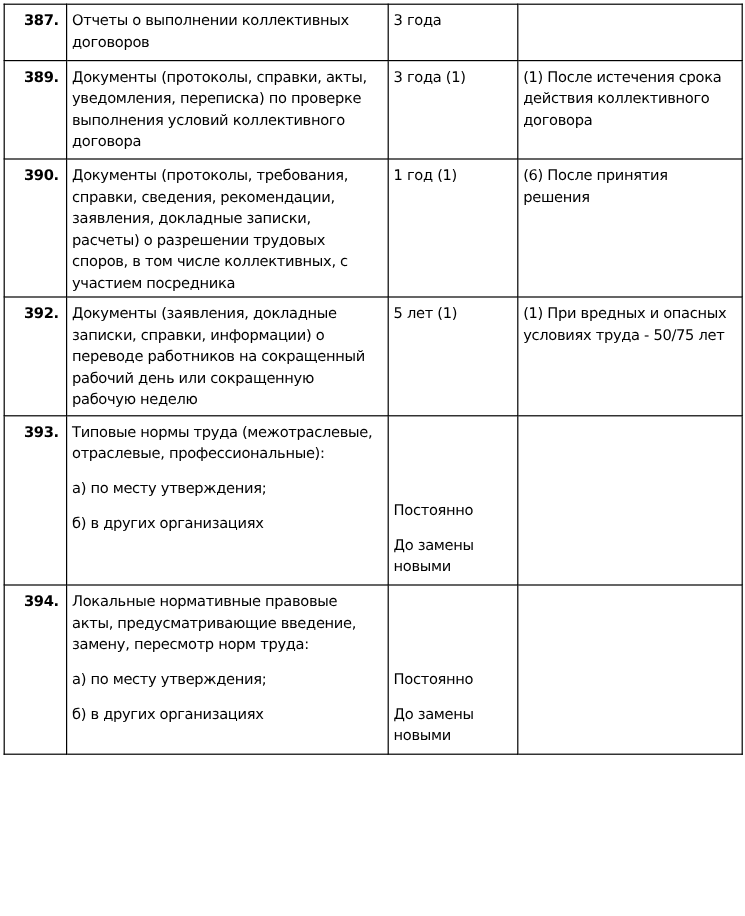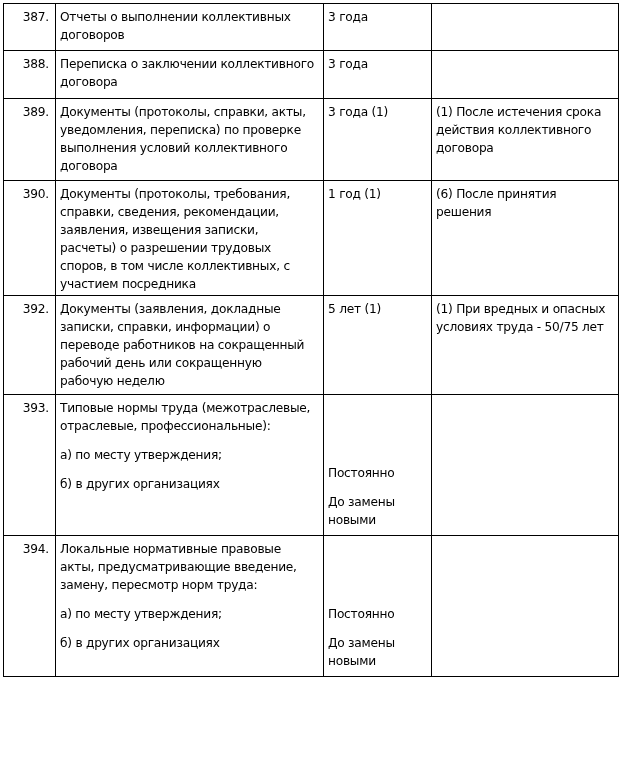--- a/index.html
+++ b/index.html
@@ -6,21 +6,21 @@
   body { width: 621px; height: 763px; overflow: hidden; position: relative;
          font-family: "DejaVu Sans", sans-serif; font-size: 12.2px; color: #000; }
   table { position: absolute; left: 3px; top: 3px; border-collapse: collapse;
           table-layout: fixed; width: 615px; }
   td { border: 1px solid #000; vertical-align: top; padding: 4px 5px 2px 4px;
        line-height: 18px; letter-spacing: -0.25px; word-spacing: 0px; }
   col.c-num { width: 52px; }
   col.c-title { width: 268px; }
   col.c-term { width: 108px; }
   col.c-note { width: 187px; }
-  td.num { text-align: right; padding-right: 6px; }
+  td.num { text-align: right; padding-right: 6px; font-weight: bold; }
   td.section { text-align: center; padding: 6px 4px 6px 4px; }
   .sub { margin-top: 11px; }
   .blank { height: 18px; }
 </style>
 </head>
 <body>
 
 <table>
   <colgroup>
     <col class="c-num">
@@ -28,35 +28,29 @@
       <col class="c-term">
       <col class="c-note">
   </colgroup>
   <tbody>
     <tr style="height:47px">
       <td class="num">387.</td>
       <td>Отчеты о выполнении коллективных договоров</td>
       <td>3 года</td>
       <td></td>
     </tr>
-    <tr style="height:48px">
-      <td class="num">388.</td>
-      <td>Переписка о заключении коллективного договора</td>
-      <td>3 года</td>
-      <td></td>
-    </tr>
     <tr style="height:82px">
       <td class="num">389.</td>
       <td>Документы (протоколы, справки, акты, уведомления, переписка) по проверке выполнения условий коллективного договора</td>
       <td>3 года (1)</td>
       <td>(1) После истечения срока действия коллективного договора</td>
     </tr>
     <tr style="height:115px">
       <td class="num">390.</td>
-      <td>Документы (протоколы, требования, справки, сведения, рекомендации, заявления, извещения записки, расчеты) о разрешении трудовых споров, в том числе коллективных, с участием посредника</td>
+      <td>Документы (протоколы, требования, справки, сведения, рекомендации, заявления, докладные записки, расчеты) о разрешении трудовых споров, в том числе коллективных, с участием посредника</td>
       <td>1 год (1)</td>
       <td>(6) После принятия решения</td>
     </tr>
     <tr style="height:99px">
       <td class="num">392.</td>
       <td>Документы (заявления, докладные записки, справки, информации) о переводе работников на сокращенный рабочий день или сокращенную рабочую неделю</td>
       <td>5 лет (1)</td>
       <td>(1) При вредных и опасных условиях труда - 50/75 лет</td>
     </tr>
     <tr style="height:141px">

